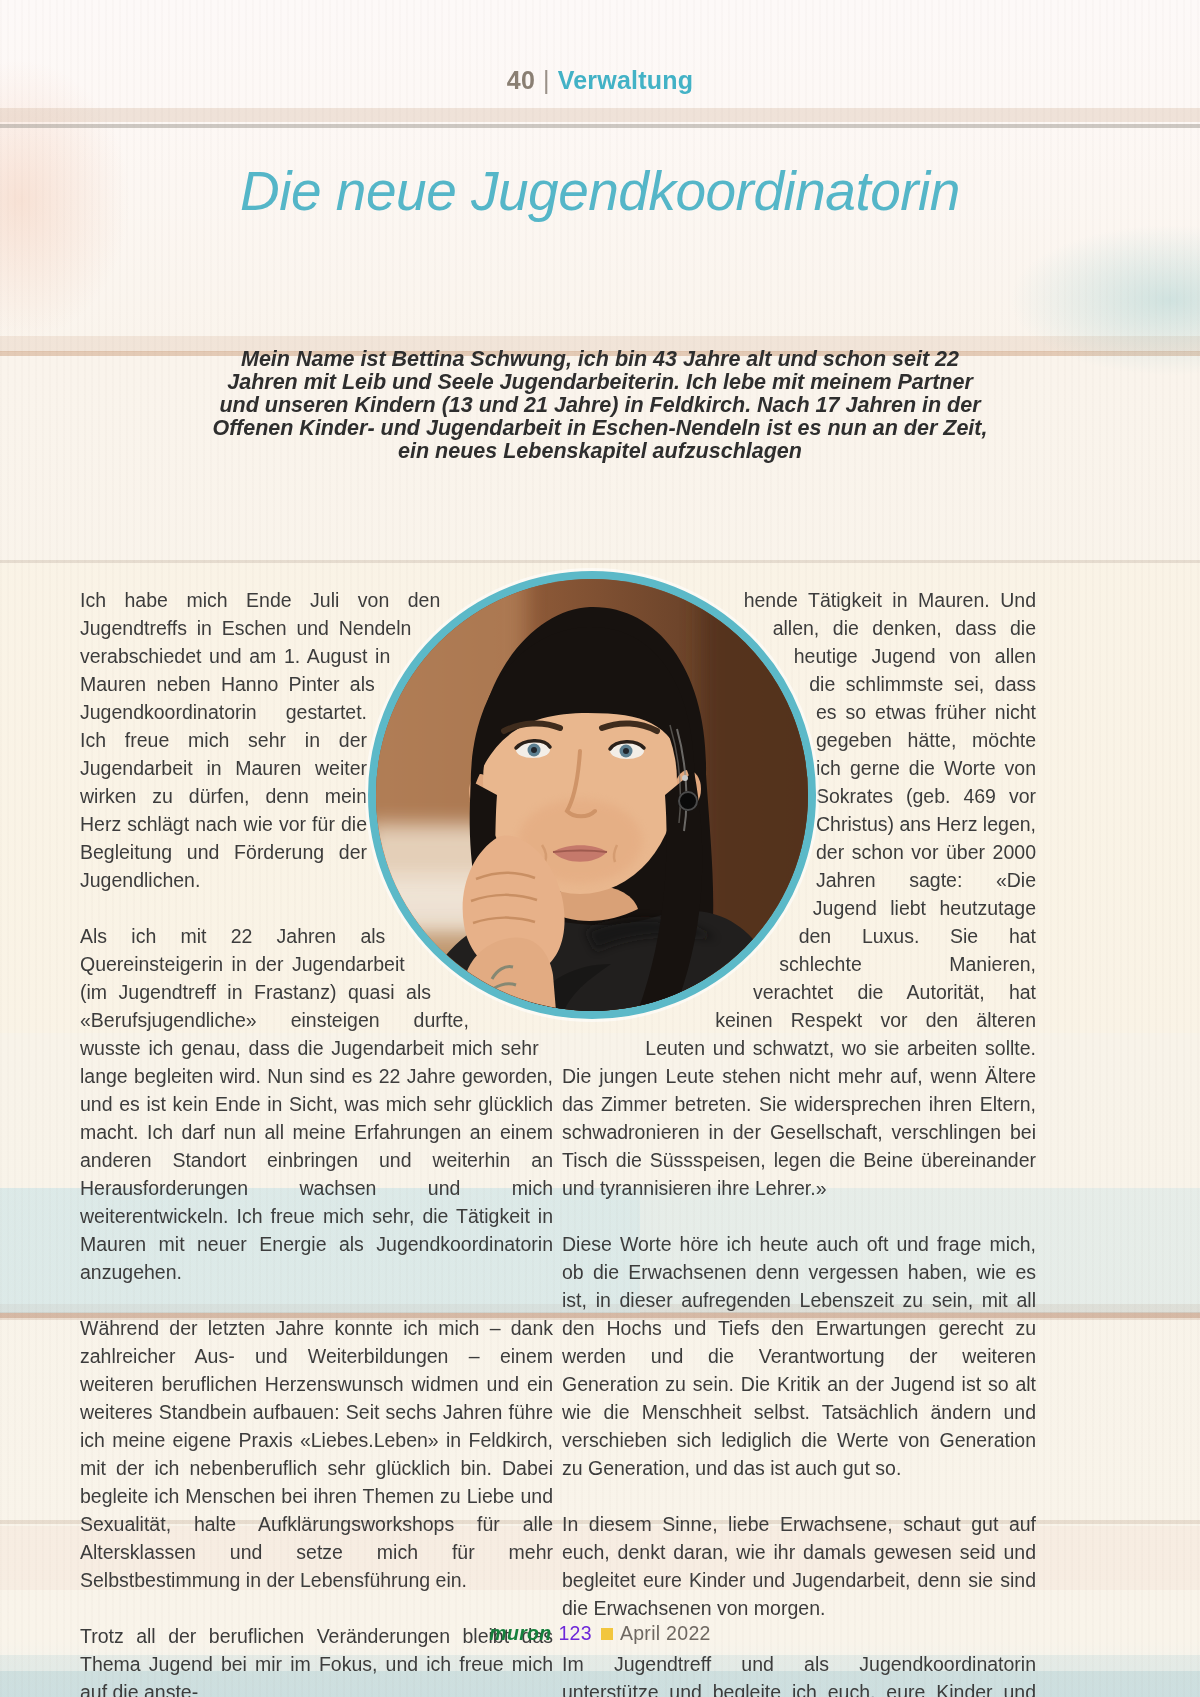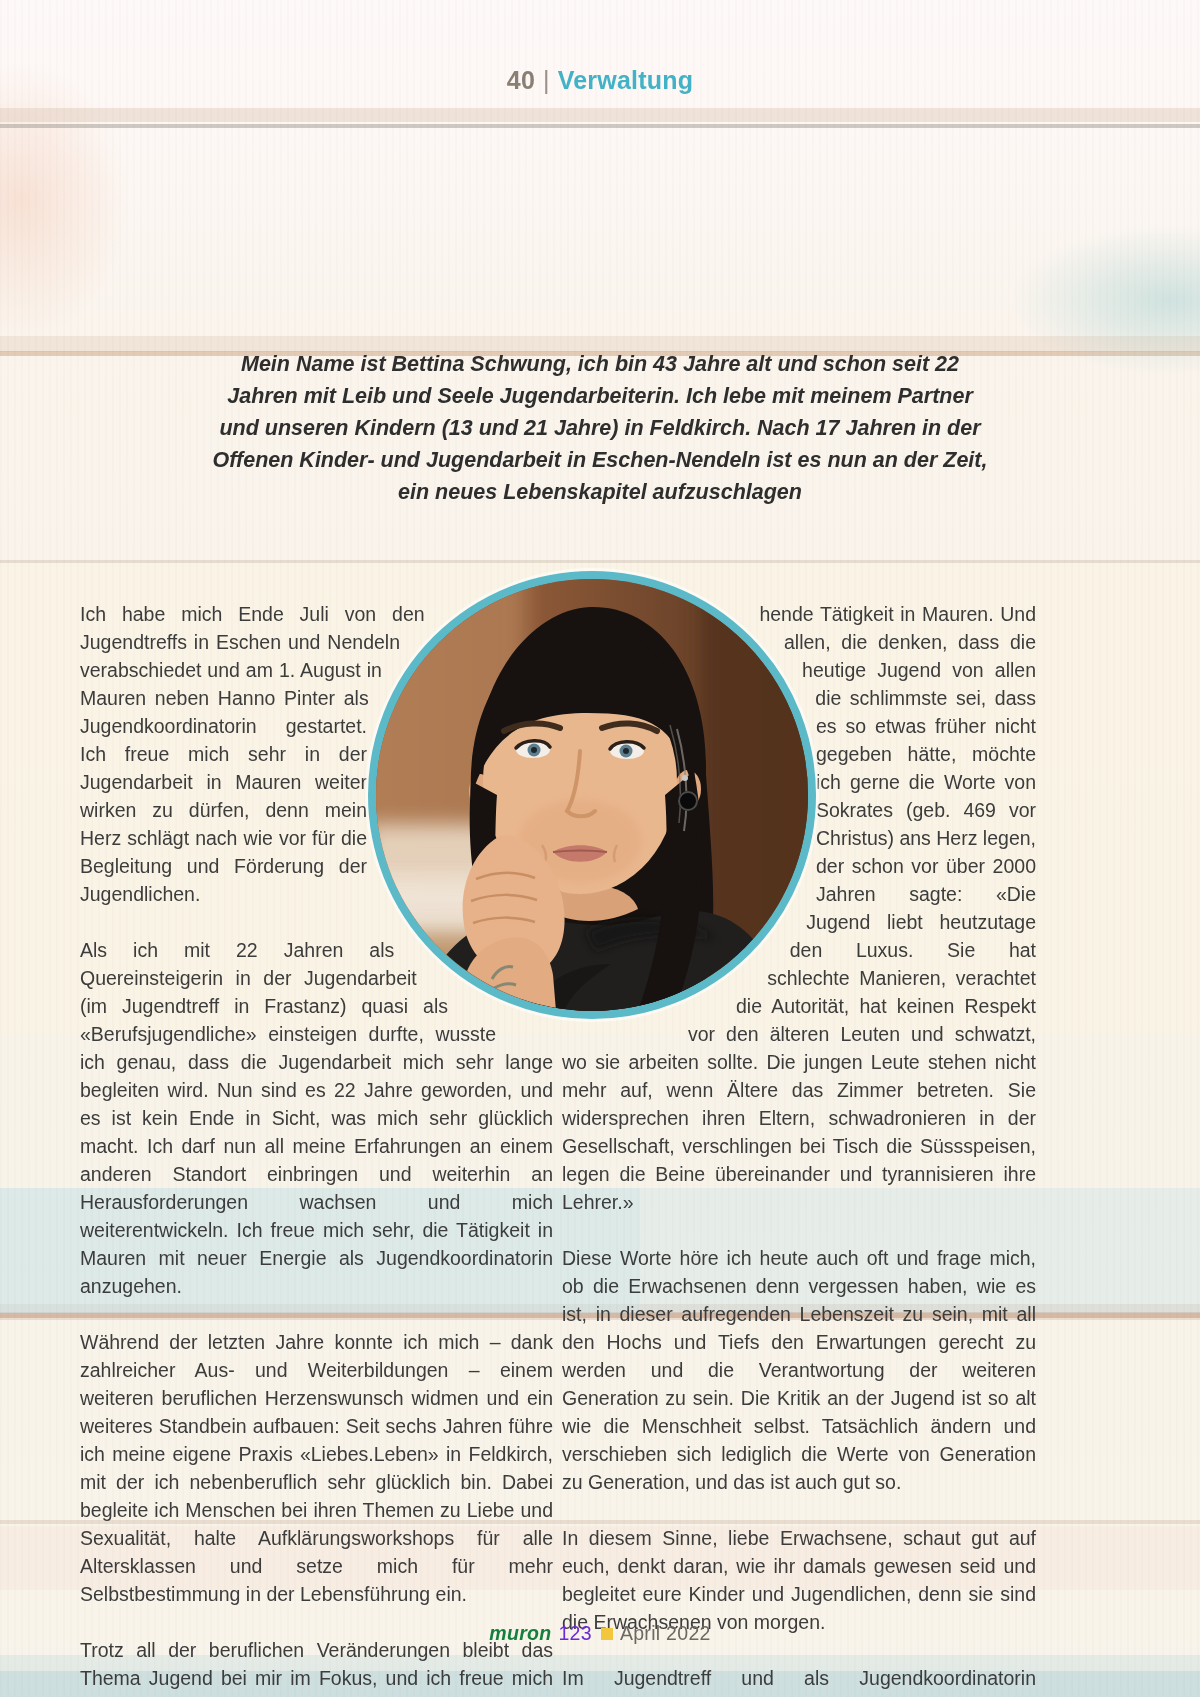--- a/index.html
+++ b/index.html
@@ -94,30 +94,30 @@
     font-size:55px;line-height:66px;
     color:#55b6c8;letter-spacing:-0.5px;
   }
   .article-title span{display:block;}
 
   .intro{
     position:absolute;left:0;right:0;top:348px;
     margin:0 auto;width:790px;
     text-align:center;
     font-style:italic;font-weight:bold;
-    font-size:21.5px;line-height:32px;color:#2e2e2e;
+    font-size:21.5px;line-height:23px;color:#2e2e2e;
   }
 
   .col{
     position:absolute;top:586px;
     text-align:justify;
     font-size:19.5px;line-height:28px;color:#3c3c3c;
     hyphens:auto;-webkit-hyphens:auto;
   }
-  .col p{margin:14px 0 28px 0;}
+  .col p{margin:0 0 28px 0;}
   .col-left{left:80px;width:473px;}
   .col-right{left:562px;width:474px;}
   .circle-spacer-left{
     float:right;width:186px;height:460px;
     shape-outside:circle(228px at 225px 214px);shape-margin:12px;
   }
   .circle-spacer-right{
     float:left;width:254px;height:470px;
     shape-outside:circle(228px at 30px 214px);shape-margin:12px;
   }
@@ -151,37 +151,38 @@
 <div class="page">
   <div class="paper-texture"></div>
 
   <div class="content">
 
     <div class="page-header">
       <span class="page-number">40</span><span class="header-divider">|</span><span class="section-label">Verwaltung</span>
     </div>
 
     <h1 class="article-title">
+      <span>Die neue Jugendkoordinatorin</span>
     </h1>
 
     <p class="intro">Mein Name ist Bettina Schwung, ich bin 43 Jahre alt und schon seit 22 Jahren mit Leib und Seele Jugendarbeiterin. Ich lebe mit meinem Partner und unseren Kindern (13 und 21 Jahre) in Feldkirch. Nach 17 Jahren in der Offenen Kinder- und Jugendarbeit in Eschen-Nendeln ist es nun an der Zeit, ein neues Lebenskapitel aufzuschlagen</p>
 
     <div class="col col-left">
       <div class="circle-spacer-left"></div>
       <p>Ich habe mich Ende Juli von den Jugendtreffs in Eschen und Nendeln verabschiedet und am 1. August in Mauren neben Hanno Pinter als Jugendkoordinatorin gestartet. Ich freue mich sehr in der Jugendarbeit in Mauren weiter wirken zu dürfen, denn mein Herz schlägt nach wie vor für die Begleitung und Förderung der Jugendlichen.</p>
       <p>Als ich mit 22 Jahren als Quereinsteigerin in der Jugendarbeit (im Jugendtreff in Frastanz) quasi als «Berufsjugendliche» einsteigen durfte, wusste ich genau, dass die Jugendarbeit mich sehr lange begleiten wird. Nun sind es 22 Jahre geworden, und es ist kein Ende in Sicht, was mich sehr glücklich macht. Ich darf nun all meine Erfahrungen an einem anderen Standort einbringen und weiterhin an Herausforderungen wachsen und mich weiterentwickeln. Ich freue mich sehr, die Tätigkeit in Mauren mit neuer Energie als Jugendkoordinatorin anzugehen.</p>
       <p>Während der letzten Jahre konnte ich mich – dank zahlreicher Aus- und Weiterbildungen – einem weiteren beruflichen Herzenswunsch widmen und ein weiteres Standbein aufbauen: Seit sechs Jahren führe ich meine eigene Praxis «Liebes.Leben» in Feldkirch, mit der ich nebenberuflich sehr glücklich bin. Dabei begleite ich Menschen bei ihren Themen zu Liebe und Sexualität, halte Aufklärungsworkshops für alle Altersklassen und setze mich für mehr Selbstbestimmung in der Lebensführung ein.</p>
       <p>Trotz all der beruflichen Veränderungen bleibt das Thema Jugend bei mir im Fokus, und ich freue mich auf die anste-</p>
     </div>
 
     <div class="col col-right">
       <div class="circle-spacer-right"></div>
       <p>hende Tätigkeit in Mauren. Und allen, die denken, dass die heutige Jugend von allen die schlimmste sei, dass es so etwas früher nicht gegeben hätte, möchte ich gerne die Worte von Sokrates (geb. 469 vor Christus) ans Herz legen, der schon vor über 2000 Jahren sagte: «Die Jugend liebt heutzutage den Luxus. Sie hat schlechte Manieren, verachtet die Autorität, hat keinen Respekt vor den älteren Leuten und schwatzt, wo sie arbeiten sollte. Die jungen Leute stehen nicht mehr auf, wenn Ältere das Zimmer betreten. Sie widersprechen ihren Eltern, schwadronieren in der Gesellschaft, verschlingen bei Tisch die Süssspeisen, legen die Beine übereinander und tyrannisieren ihre Lehrer.»</p>
       <p>Diese Worte höre ich heute auch oft und frage mich, ob die Erwachsenen denn vergessen haben, wie es ist, in dieser aufregenden Lebenszeit zu sein, mit all den Hochs und Tiefs den Erwartungen gerecht zu werden und die Verantwortung der weiteren Generation zu sein. Die Kritik an der Jugend ist so alt wie die Menschheit selbst. Tatsächlich ändern und verschieben sich lediglich die Werte von Generation zu Generation, und das ist auch gut so.</p>
-      <p>In diesem Sinne, liebe Erwachsene, schaut gut auf euch, denkt daran, wie ihr damals gewesen seid und begleitet eure Kinder und Jugendlichen, denn sie sind die Erwachsenen von morgen.</p>
+      <p>In diesem Sinne, liebe Erwachsene, schaut gut auf euch, denkt daran, wie ihr damals gewesen seid und begleitet eure Kinder und Jugendarbeit, denn sie sind die Erwachsenen von morgen.</p>
       <p>Im Jugendtreff und als Jugendkoordinatorin unterstütze und begleite ich euch, eure Kinder und Jugendlichen von Herzen gerne. Ich freu’ mich auf euch!</p>
     </div>
 
     <div class="portrait" role="img" aria-label="Portrait Bettina Schwung">
       <svg viewBox="0 0 432 432" xmlns="http://www.w3.org/2000/svg" aria-hidden="true">
         <defs>
           <filter id="b1" x="-30%" y="-30%" width="160%" height="160%">
               <feGaussianBlur stdDeviation="10"></feGaussianBlur>
             </filter>
           <filter id="b2" x="-30%" y="-30%" width="160%" height="160%">

